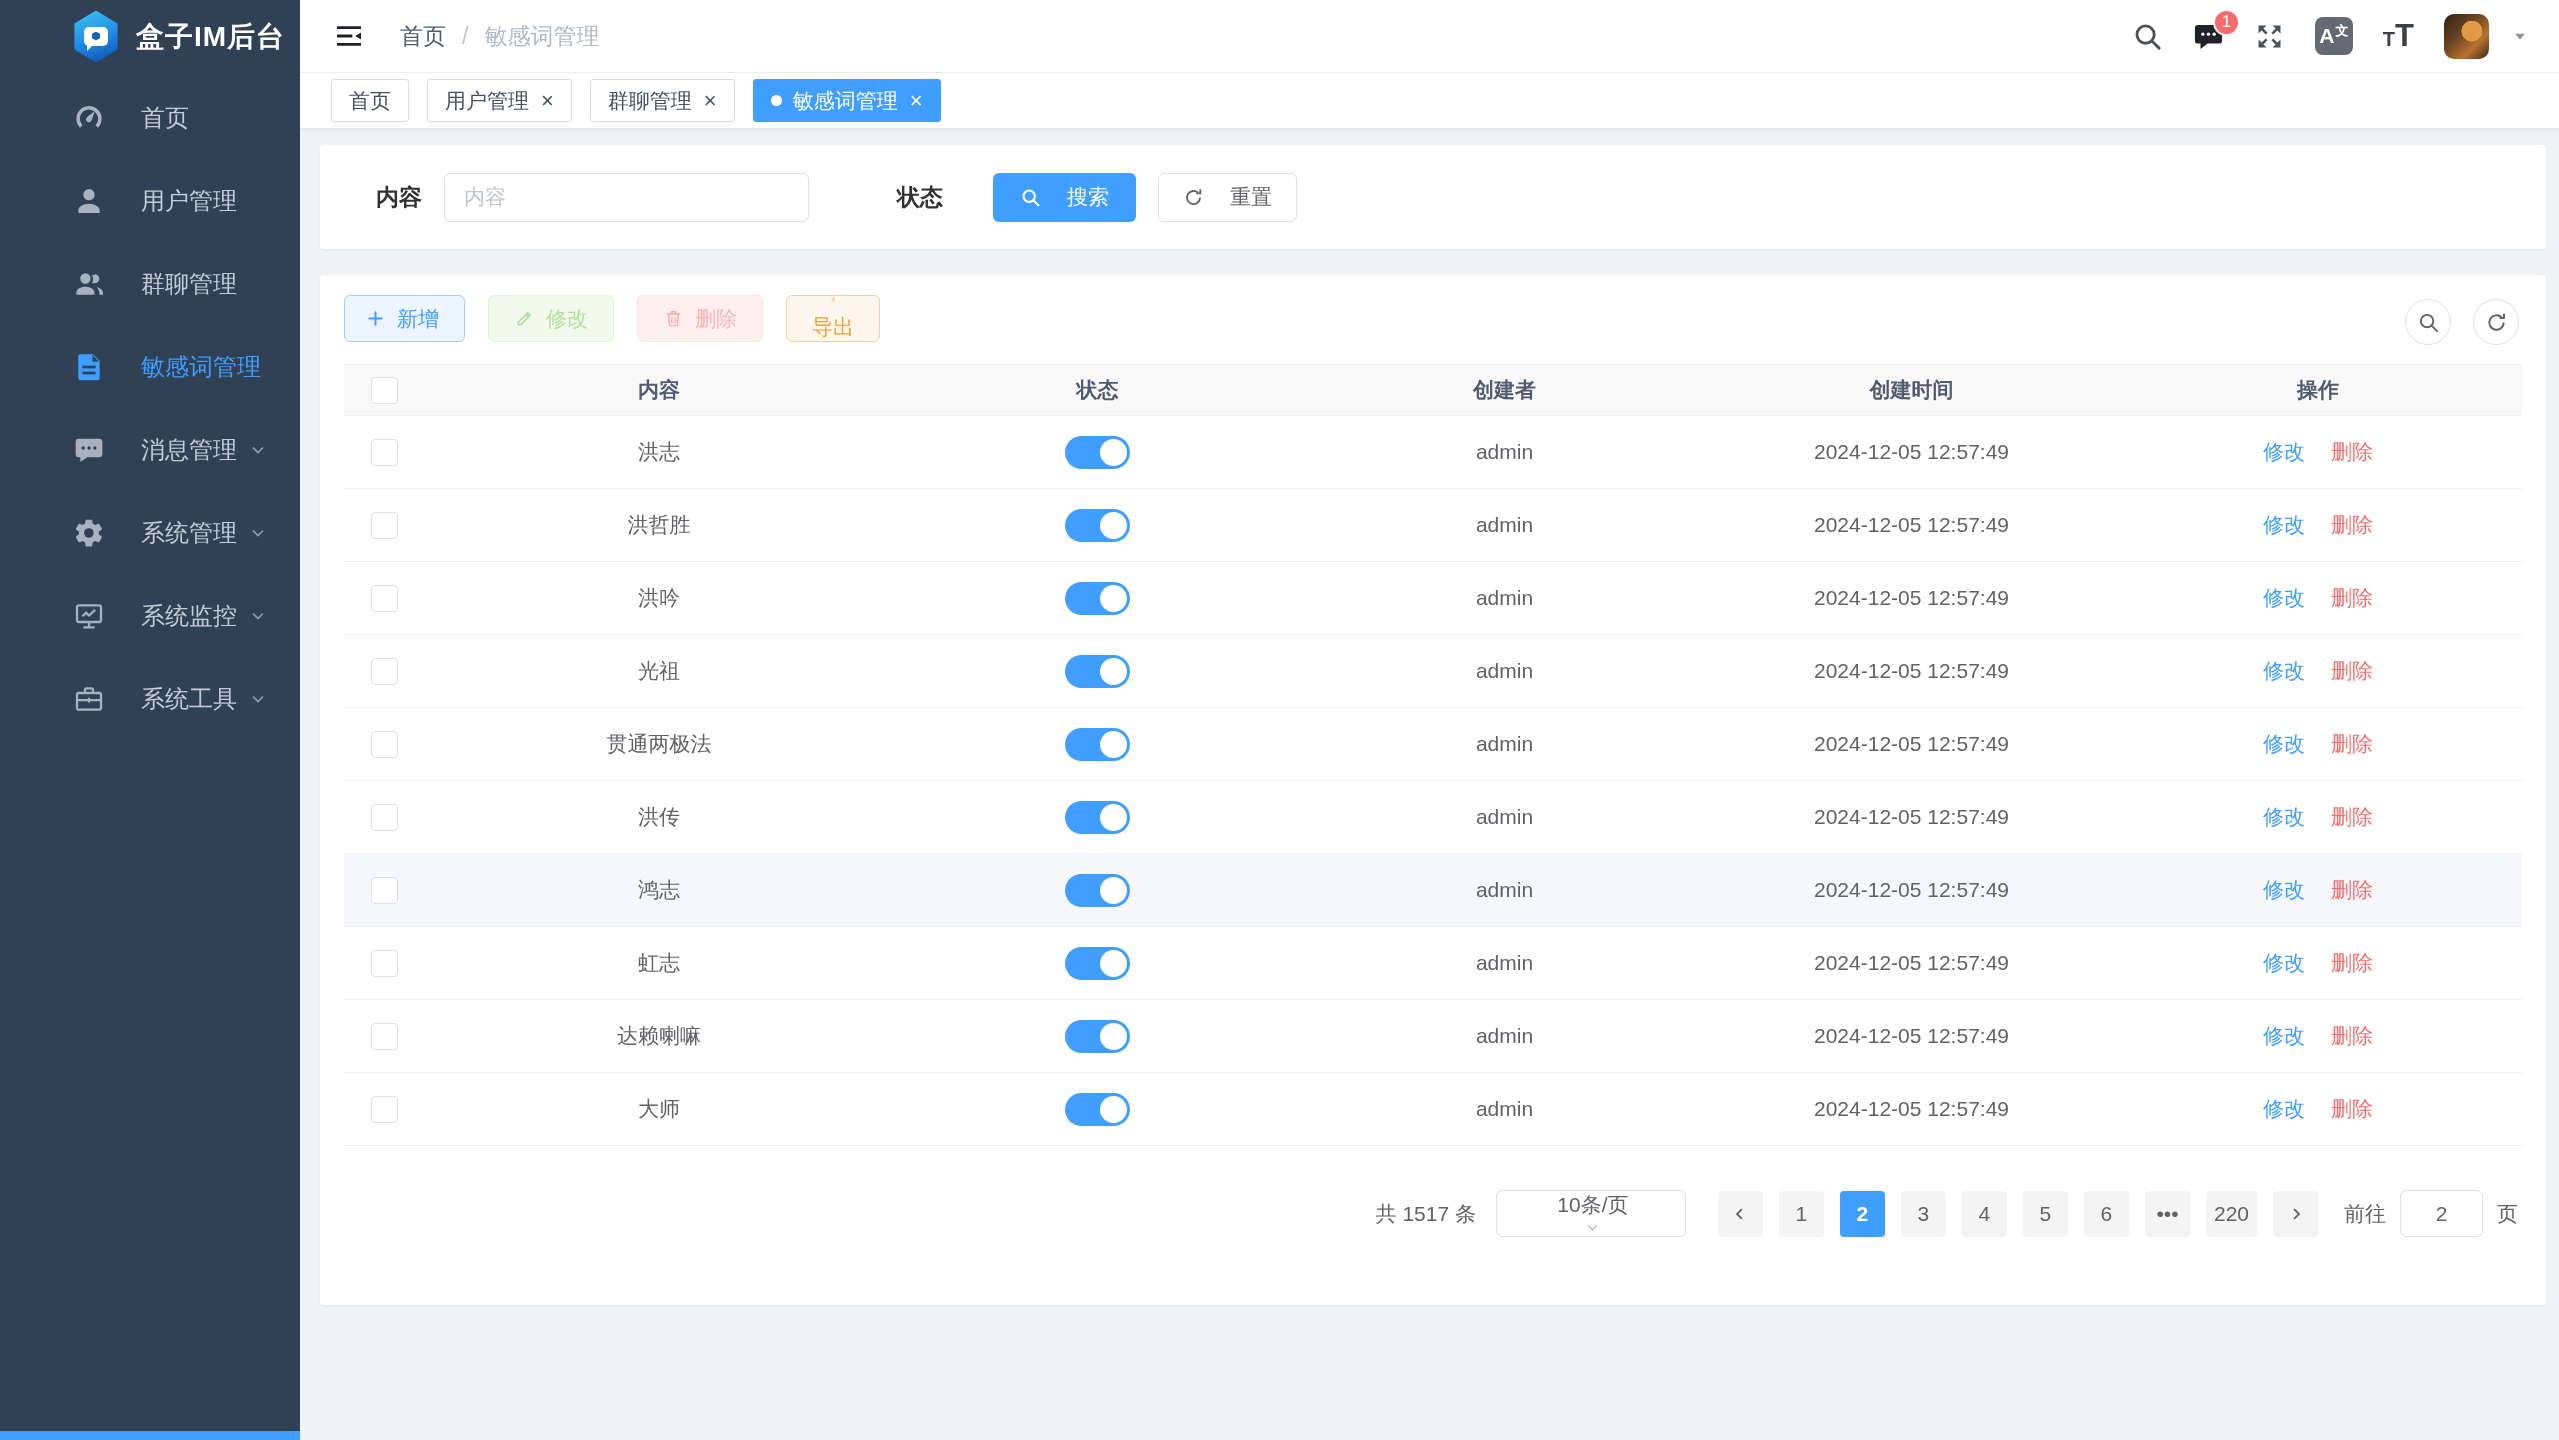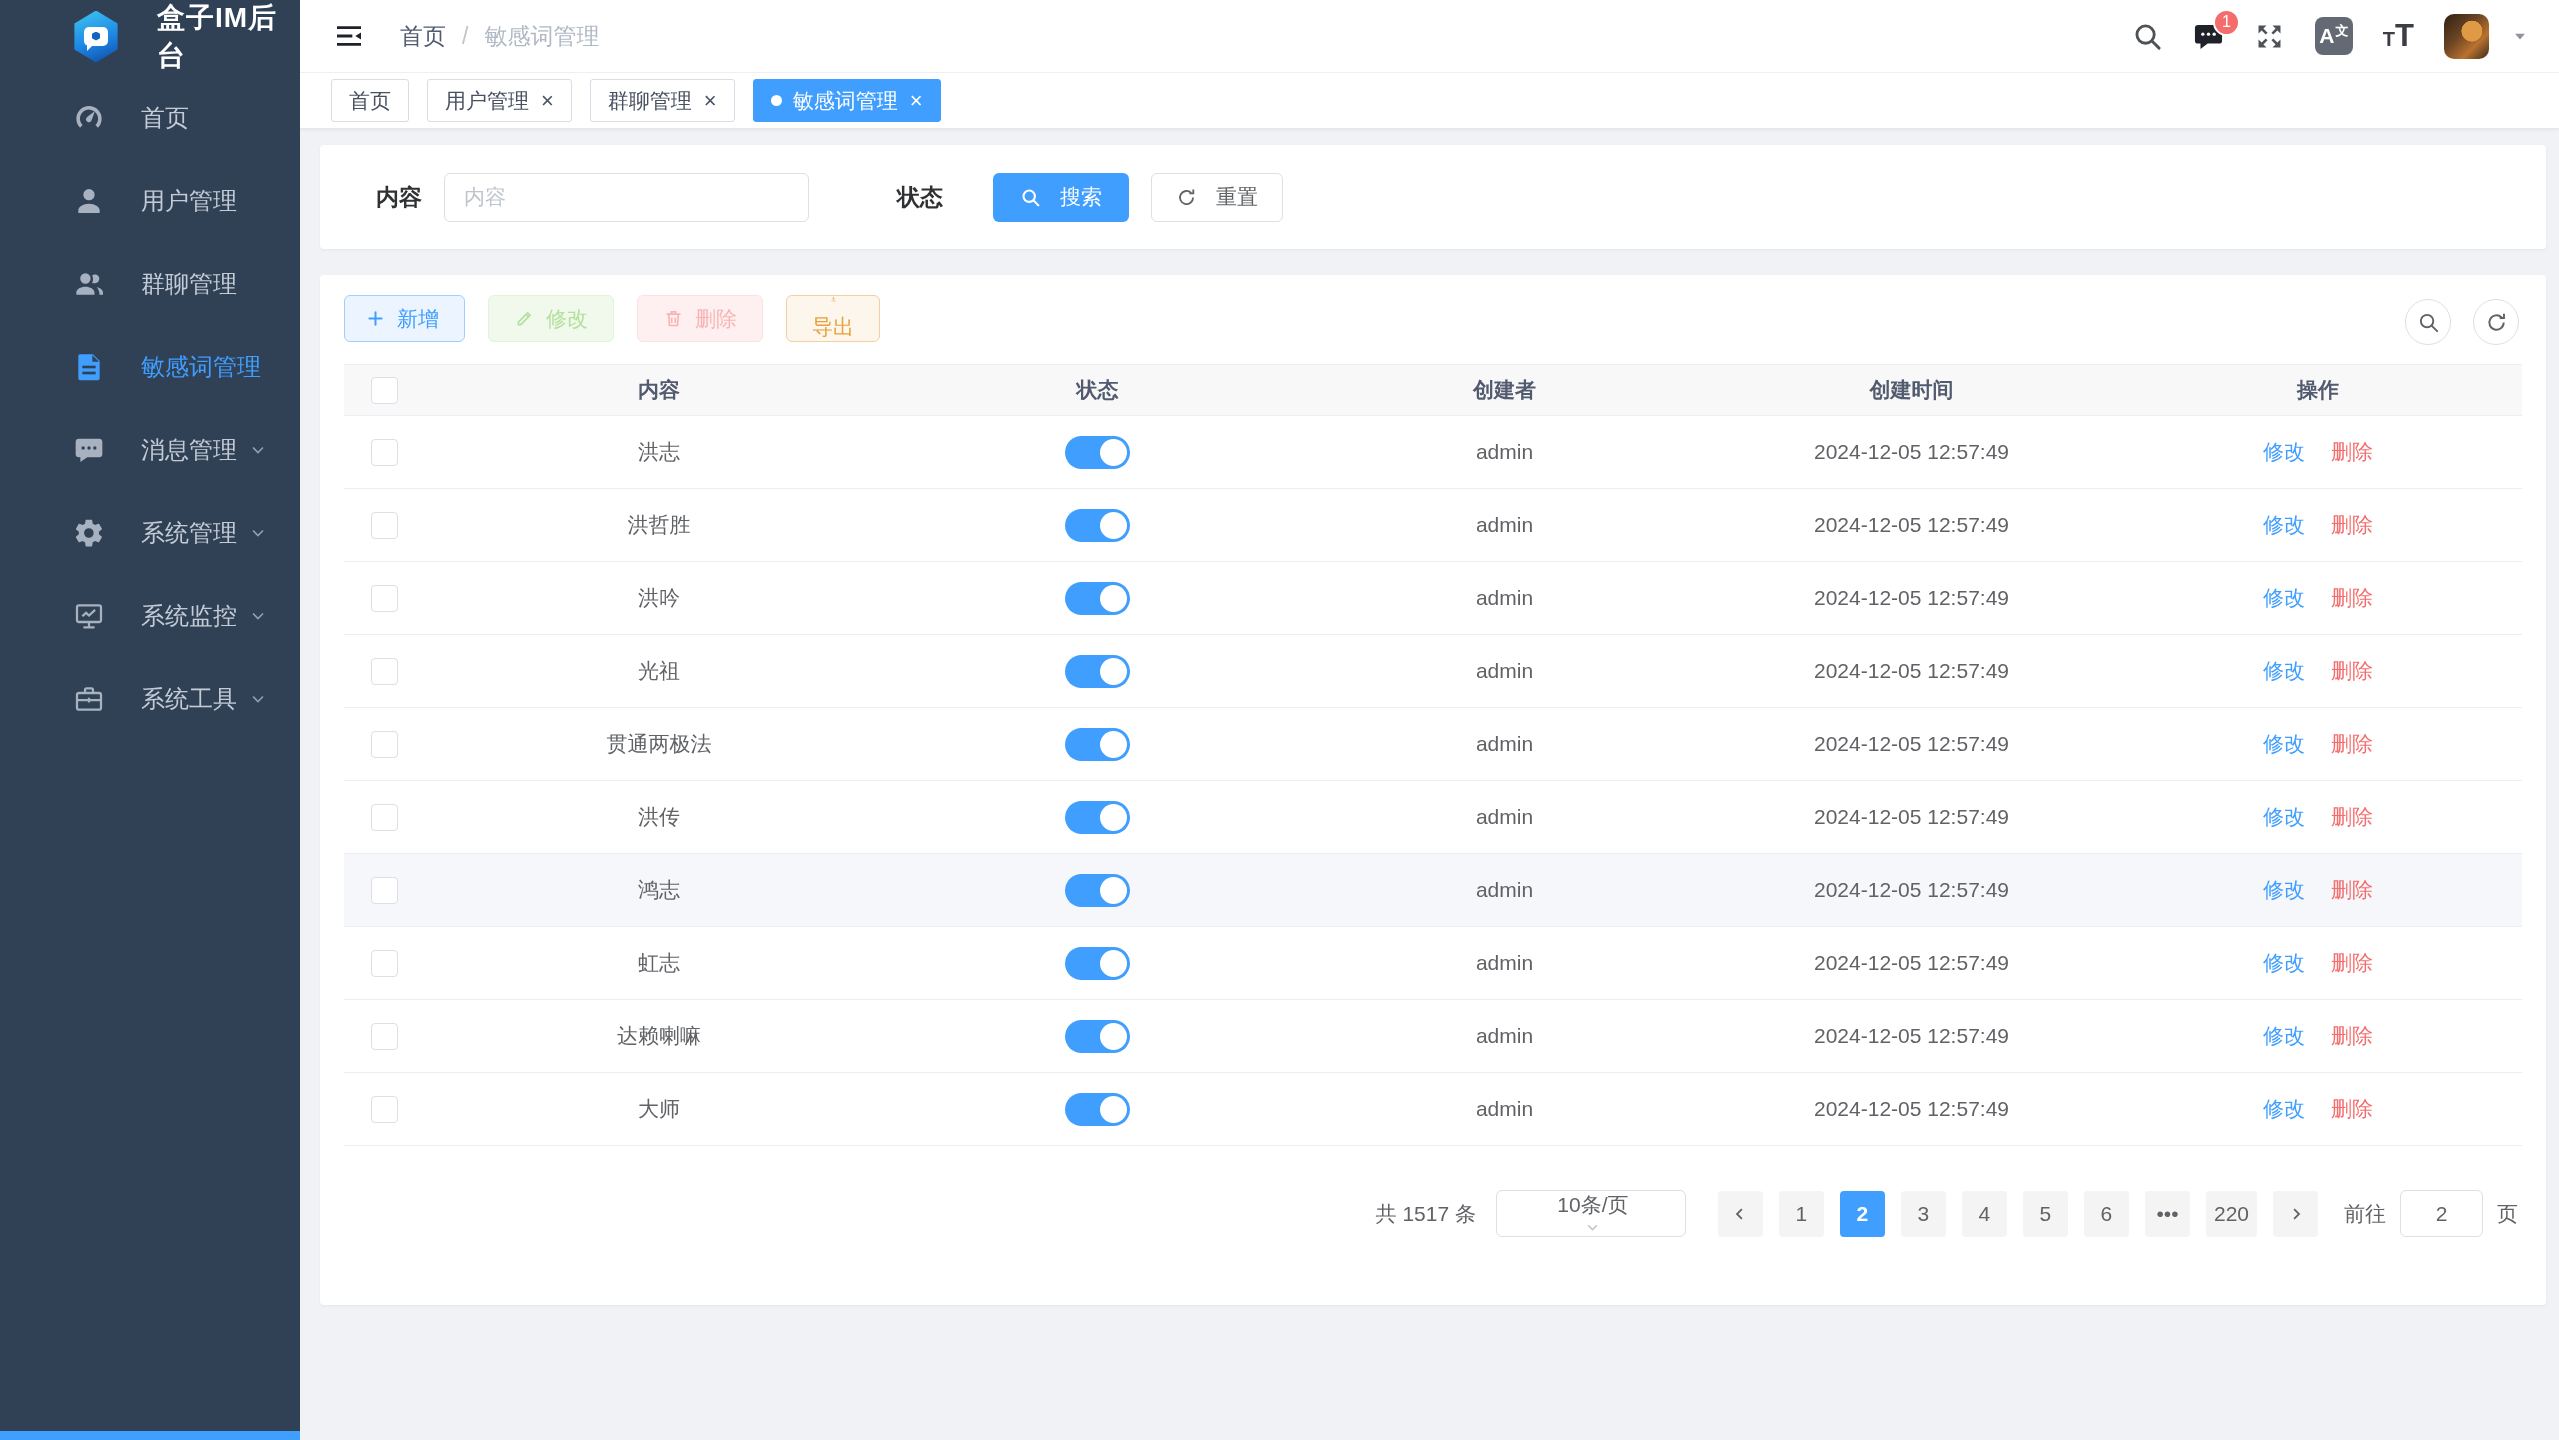--- a/index.html
+++ b/index.html
@@ -1,21 +1,21 @@
 <!DOCTYPE html>
 <html lang="zh"><head>
 <meta charset="utf-8">
 <style>
   * { margin:0; padding:0; box-sizing:border-box; }
   html,body { width:2559px; height:1440px; overflow:hidden; }
   body { font-family:"Liberation Sans","DejaVu Sans",sans-serif; background:#f0f2f5; color:#606266; }
 
   
   .sidebar { position:absolute; left:0; top:0; width:300px; height:1440px; background:#304156; z-index:10; }
-  .logo-row { height:73px; display:flex; align-items:center; padding-left:72px;gap:21px; }
+  .logo-row { height:73px; display:flex; align-items:center; padding-left:72px; }
   .logo-mark { width:48px; height:52px; position:relative; flex:0 0 auto;
     clip-path:polygon(50% 0,95% 25%,95% 75%,50% 100%,5% 75%,5% 25%);
     background:linear-gradient(160deg,#41c7f2 0%,#1e88e5 55%,#0d47a1 100%); }
   .logo-bubble { position:absolute; left:12px; top:16px; width:24px; height:19px; background:#fff; border-radius:5px; }
   .logo-bubble:after { content:""; position:absolute; left:3px; bottom:-5px; border:5px solid transparent; border-top-color:#fff; border-left-color:#fff; }
   .logo-bubble:before { content:""; position:absolute; left:8px; top:5px; width:8px; height:9px; background:#1565c0; clip-path:polygon(50% 0,100% 25%,100% 75%,50% 100%,0 75%,0 25%); }
   .logo-title { color:#fff; font-size:28px; font-weight:700; margin-left:16px; letter-spacing:1px; }
   .menu { margin-top:3px; }
   .menu-item { height:83px; display:flex; align-items:center; padding-left:72px; position:relative; color:#c3cbd6; cursor:pointer; }
   .menu-item .mi-icon { width:34px; height:34px; color:#a7b1bf; display:flex; align-items:center; justify-content:center; }
@@ -61,21 +61,21 @@
 
   .content { position:absolute; top:129px; left:0; right:0; bottom:0; background:#f0f2f5; }
   .card { background:#fff; border-radius:4px; box-shadow:0 1px 3px rgba(0,21,41,.05); }
   .search-card { margin:16px 13px 0 20px; height:104px; display:flex; align-items:center; padding-left:56px; }
   .f-label { font-size:23px; font-weight:700; color:#303133; }
   .f-input { width:365px; height:49px; margin-left:22px; border:1px solid #dcdfe6; border-radius:6px; padding:0 19px; font-size:21px; color:#606266; outline:none; font-family:inherit; }
   .f-input::placeholder { color:#bfc4cc; }
   .f-status-label { margin-left:88px; }
   .f-select { width:347px; height:49px; margin-left:22px; border:1px solid #dcdfe6; border-radius:6px; padding:0 16px 0 19px; font-size:21px; color:#bfc4cc; display:flex; align-items:center; justify-content:space-between; cursor:pointer; background:#fff; }
   .f-select svg { width:22px; height:22px; color:#c0c4cc; }
-  .btn { display:inline-flex; align-items:center; justify-content:center; gap:19px; height:49px; border-radius:6px; font-size:21px; cursor:pointer; border:1px solid transparent; font-family:inherit; }
+  .btn { display:inline-flex; align-items:center; justify-content:center; gap:26px; height:49px; border-radius:6px; font-size:21px; cursor:pointer; border:1px solid transparent; font-family:inherit; }
   .btn svg { width:21px; height:21px; }
   .btn-search { margin-left:50px; padding:0 26px; background:#409eff; color:#fff; }
   .btn-reset { margin-left:22px; padding:0 24px; background:#fff; border-color:#dcdfe6; color:#606266; }
 
   .table-card { margin:26px 13px 0 20px; padding:20px 24px 30px 24px; position:relative; min-height:1030px; }
   .toolbar { display:flex; align-items:center; gap:23px; margin-bottom:22px; }
   .tbtn { height:47px; padding:0 25px; border-radius:6px; font-size:21px; display:inline-flex; align-items:center; gap:11px; border:1px solid; cursor:pointer; background:#fff; font-family:inherit; }
   .tbtn svg { width:21px; height:21px; }
   .tbtn-add { background:#ecf5ff; border-color:#a0cfff; color:#409eff;padding-left:20px; }
   .tbtn-edit { background:#f0f9eb; border-color:#e1f3d8; color:#b3e19d; cursor:not-allowed; }

